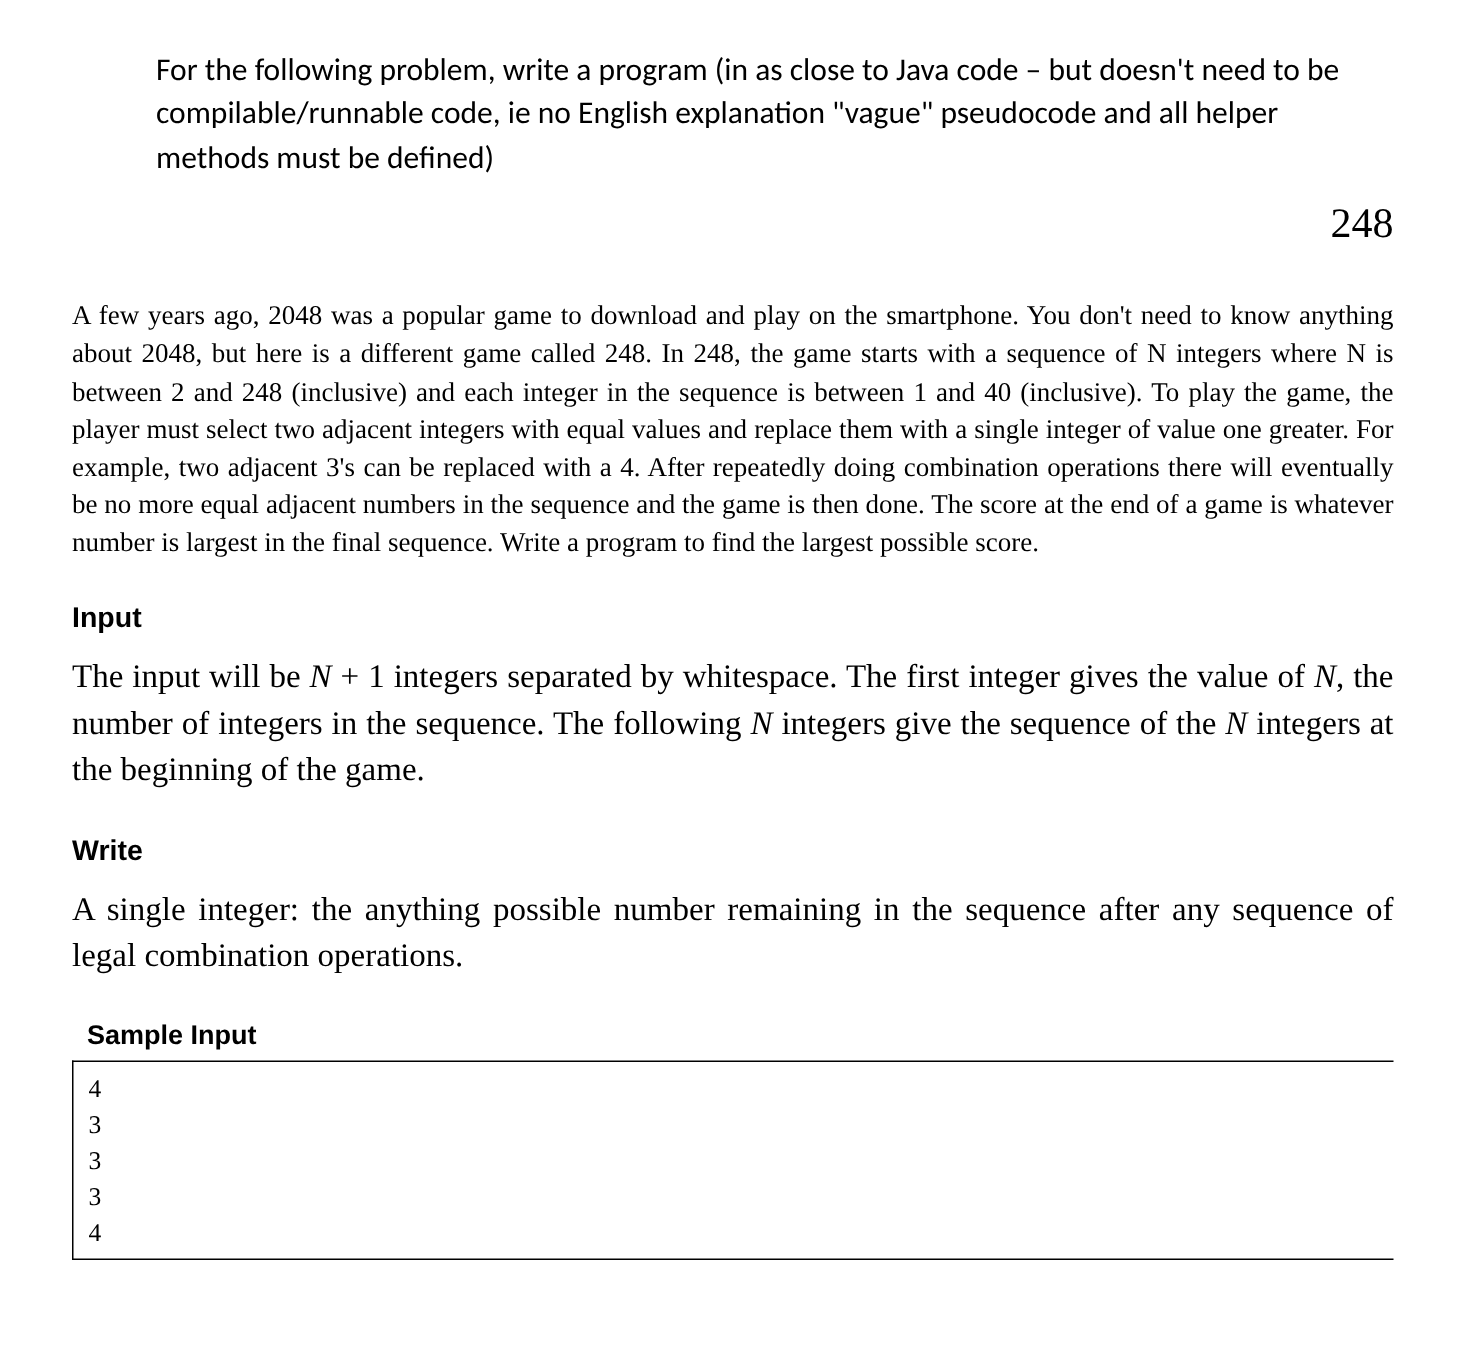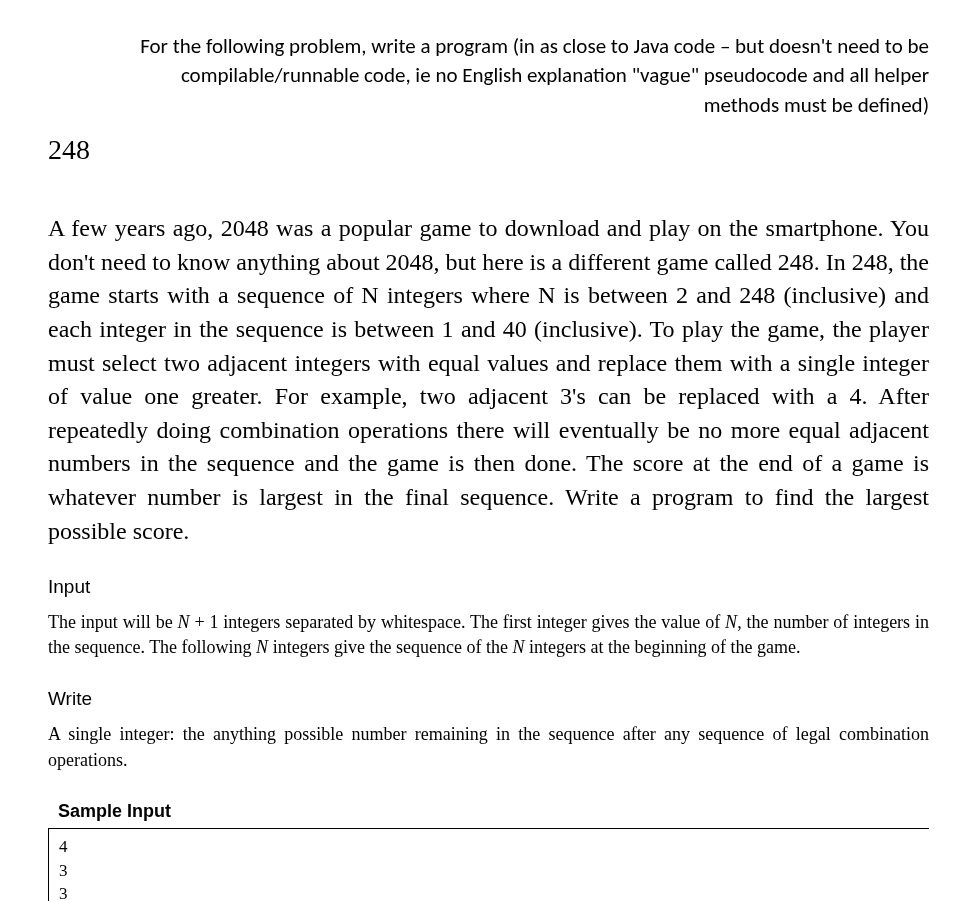--- a/index.html
+++ b/index.html
@@ -14,42 +14,41 @@
       padding: 32px 48px;
       font-family: Georgia, 'Times New Roman', serif;
       color: #000000;
     }
     .instruction {
       font-family: 'Segoe UI', Calibri, Arial, sans-serif;
       font-size: 21px;
       line-height: 1.4;
       margin-left: 56px;
       margin-bottom: 14px;
-      text-align: right;
     }
     .title {
       font-family: Georgia, serif;
       font-size: 28px;
-      text-align: left;
-      margin-bottom: 46px;
+      text-align: right;
+      margin-bottom: 32px;
     }
     .description {
-      font-size: 24px;
+      font-size: 18px;
       line-height: 1.4;
       margin-bottom: 28px;
       text-align: justify;
     }
     .section-heading {
       font-family: Arial, Helvetica, sans-serif;
-      font-weight: normal;
+      font-weight: bold;
       font-size: 19px;
       margin-bottom: 12px;
     }
     .section-text {
-      font-size: 18px;
+      font-size: 22px;
       line-height: 1.4;
       margin-bottom: 28px;
       text-align: justify;
     }
     .italic {
       font-style: italic;
     }
     .samples {
       display: flex;
       gap: 12px;

